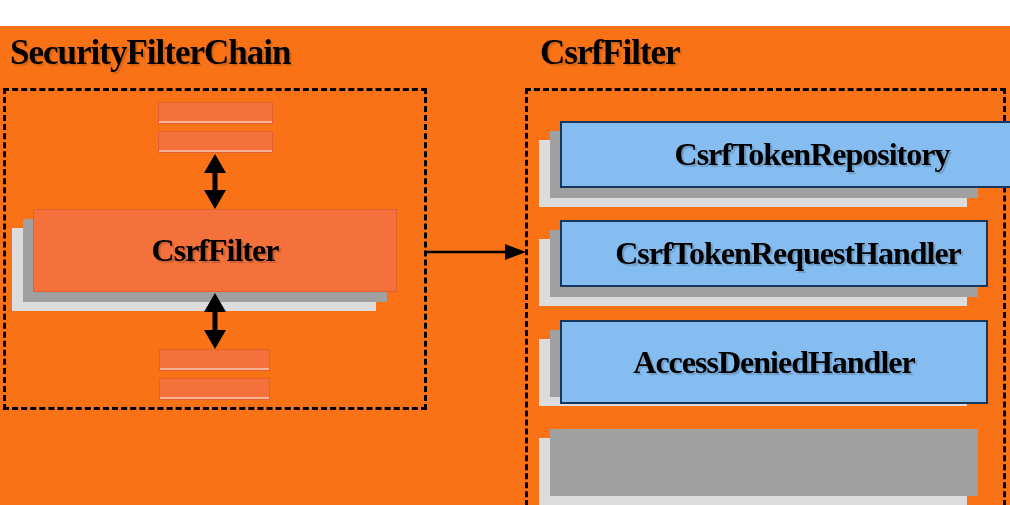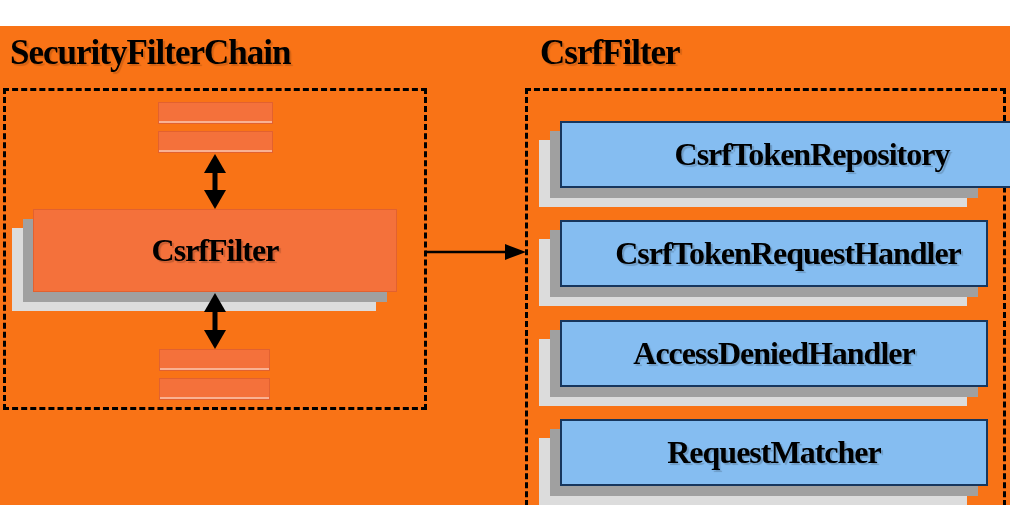--- a/index.html
+++ b/index.html
@@ -75,29 +75,26 @@
   </div>
 
   <div class="shadow light" style="left:539px; top:213px; width:428px; height:67px;"></div>
   <div class="shadow mid" style="left:550px; top:204px; width:428px; height:67px;"></div>
   <div class="blue-box" style="left:560px; top:194px; width:428px; height:67px;padding-left:28px;">
     <span class="box-label">CsrfTokenRequestHandler</span>
   </div>
 
   <div class="shadow light" style="left:539px; top:313px; width:428px; height:67px;"></div>
   <div class="shadow mid" style="left:550px; top:304px; width:428px; height:67px;"></div>
-  <div class="blue-box" style="left:560px; top:294px; width:428px; height:67px;">
+  <div class="blue-box" style="left:560px; top:294px; width:428px; height:84px;">
     <span class="box-label">AccessDeniedHandler</span>
   </div>
 
   <div class="shadow light" style="left:539px; top:412px; width:428px; height:67px;"></div>
   <div class="shadow mid" style="left:550px; top:403px; width:428px; height:67px;"></div>
-  <div class="blue-box" style="left:560px; top:393px; width:428px; height:67px;">
-    <span class="box-label">RequestMatcher</span>
-  </div>
 
   <svg class="arrows" width="1010" height="505" viewBox="0 0 1010 505">
 
     <g fill="#000" stroke="#000">
       <line x1="215" y1="144" x2="215" y2="167" stroke-width="5"></line>
       <polygon points="215,128 204,147 226,147" stroke="none"></polygon>
       <polygon points="215,183 204,164 226,164" stroke="none"></polygon>
     </g>
 
     <g fill="#000" stroke="#000">

